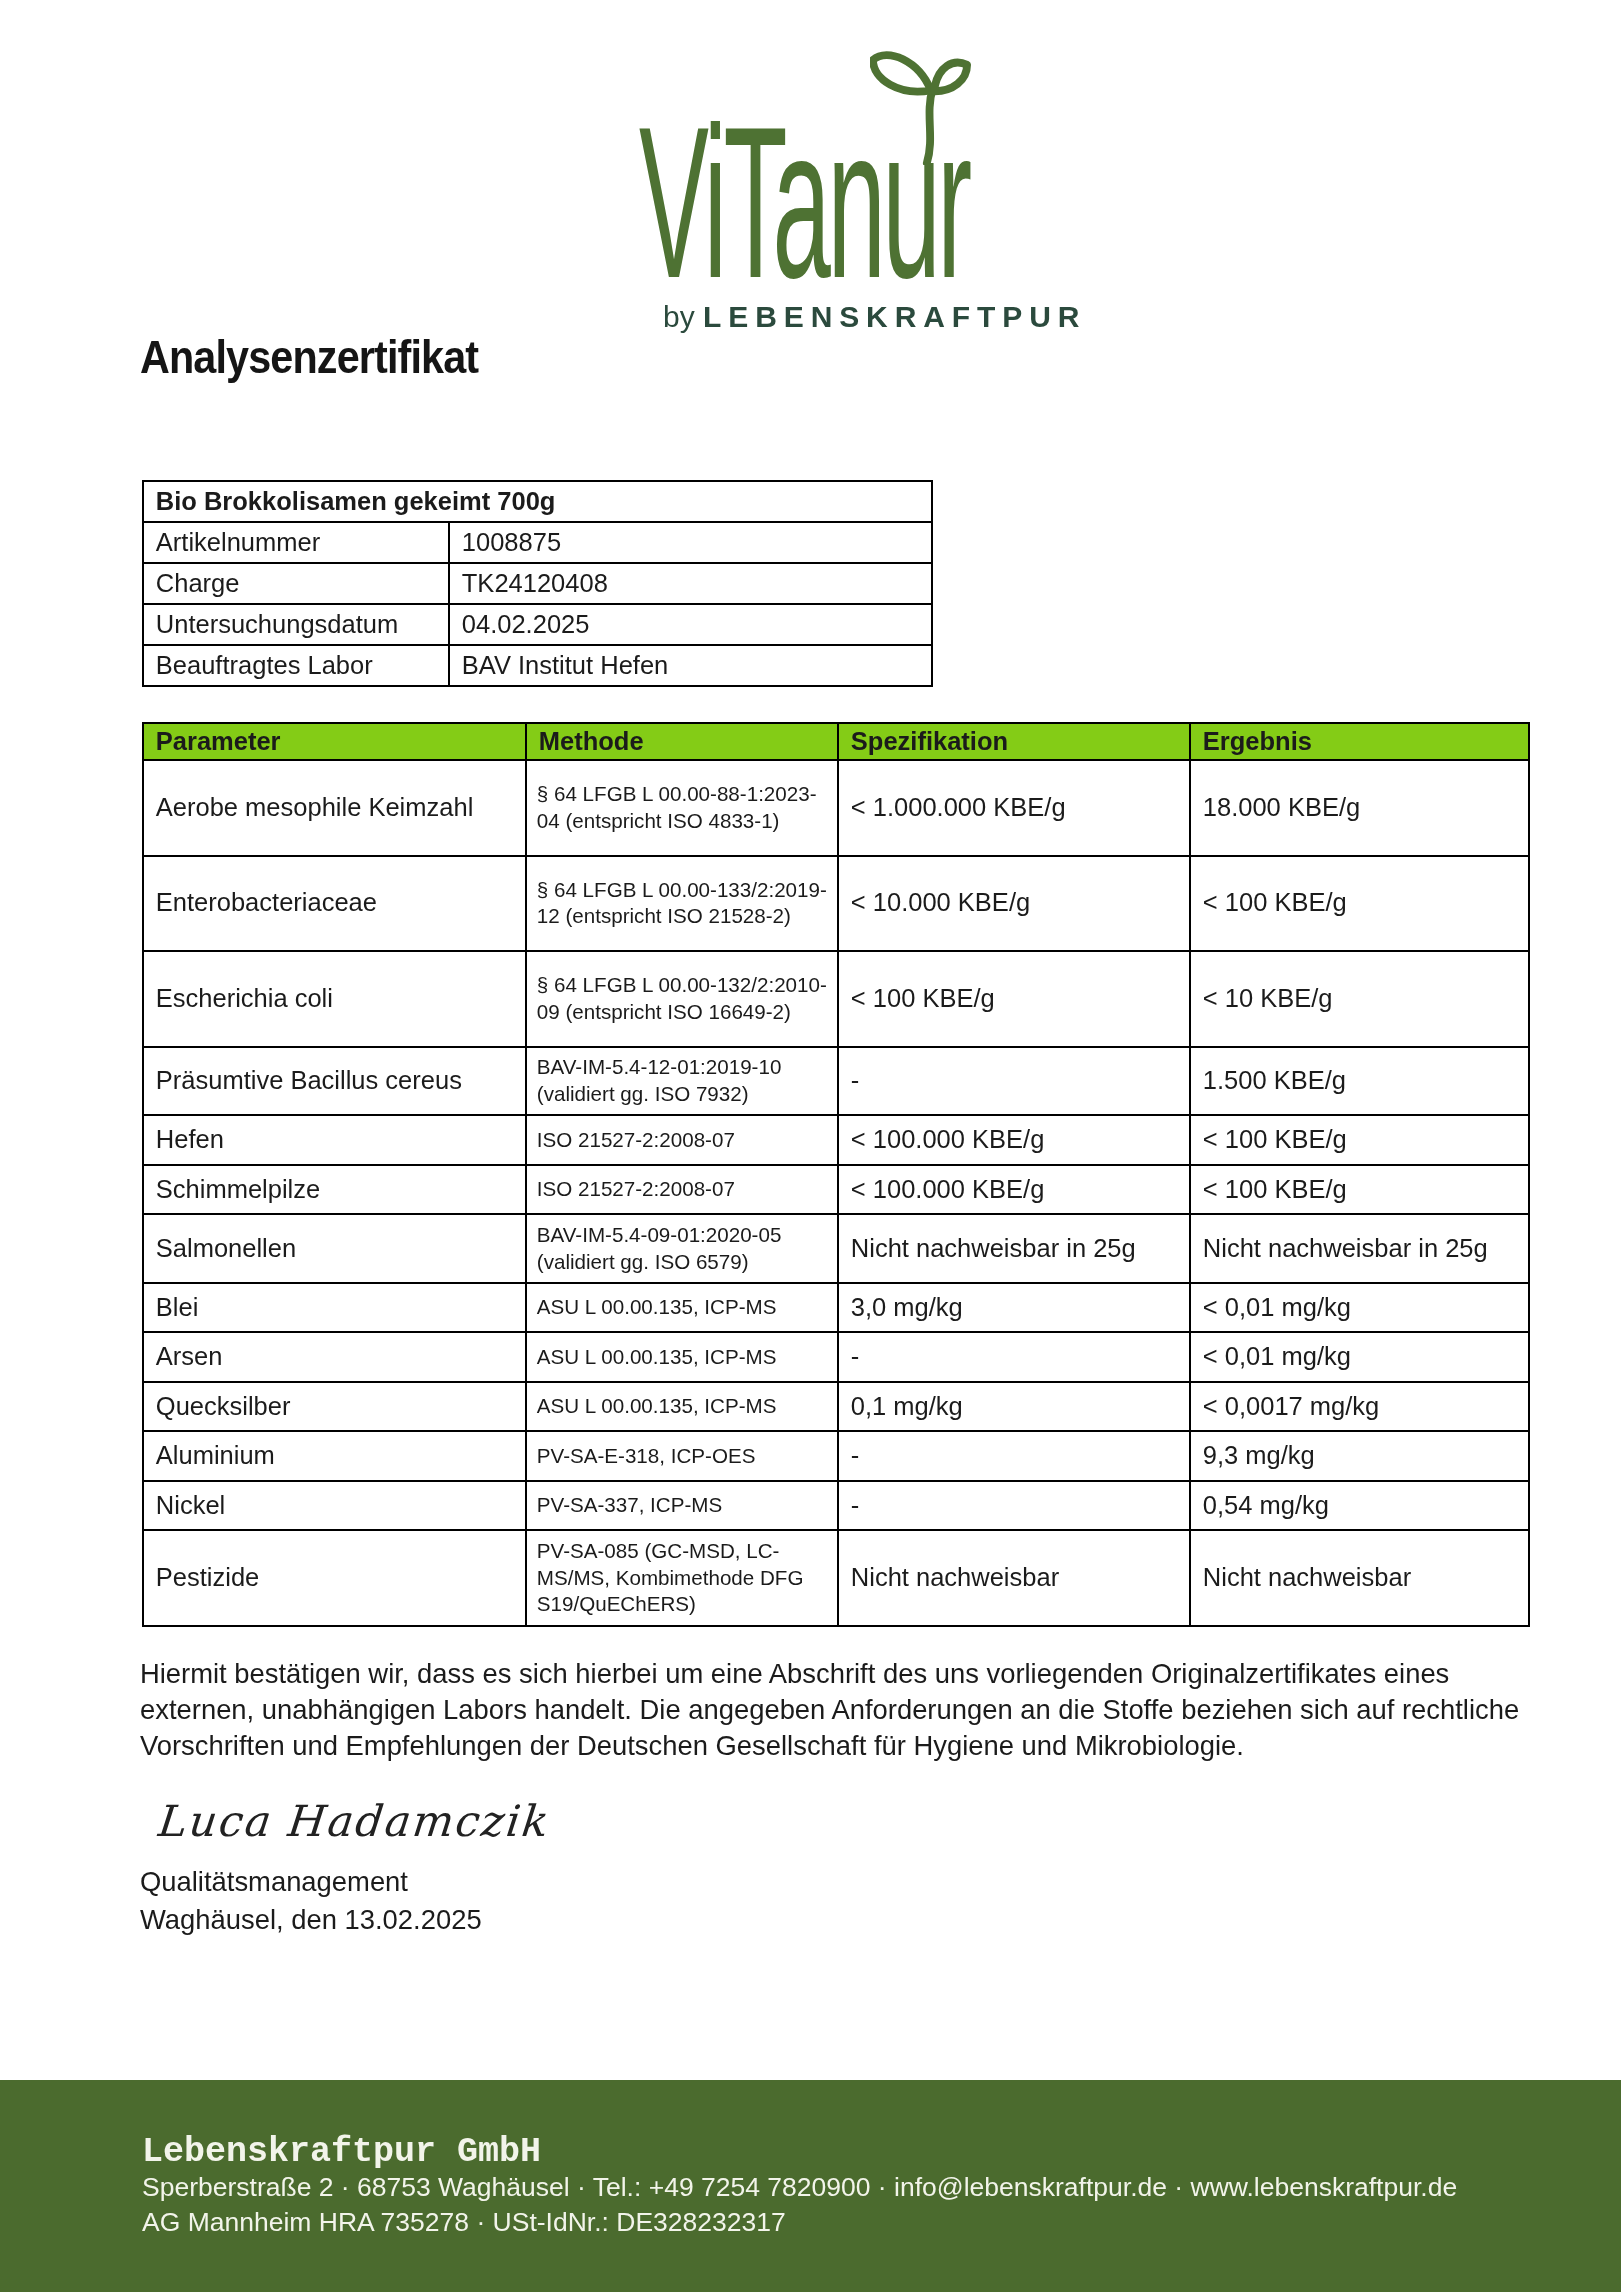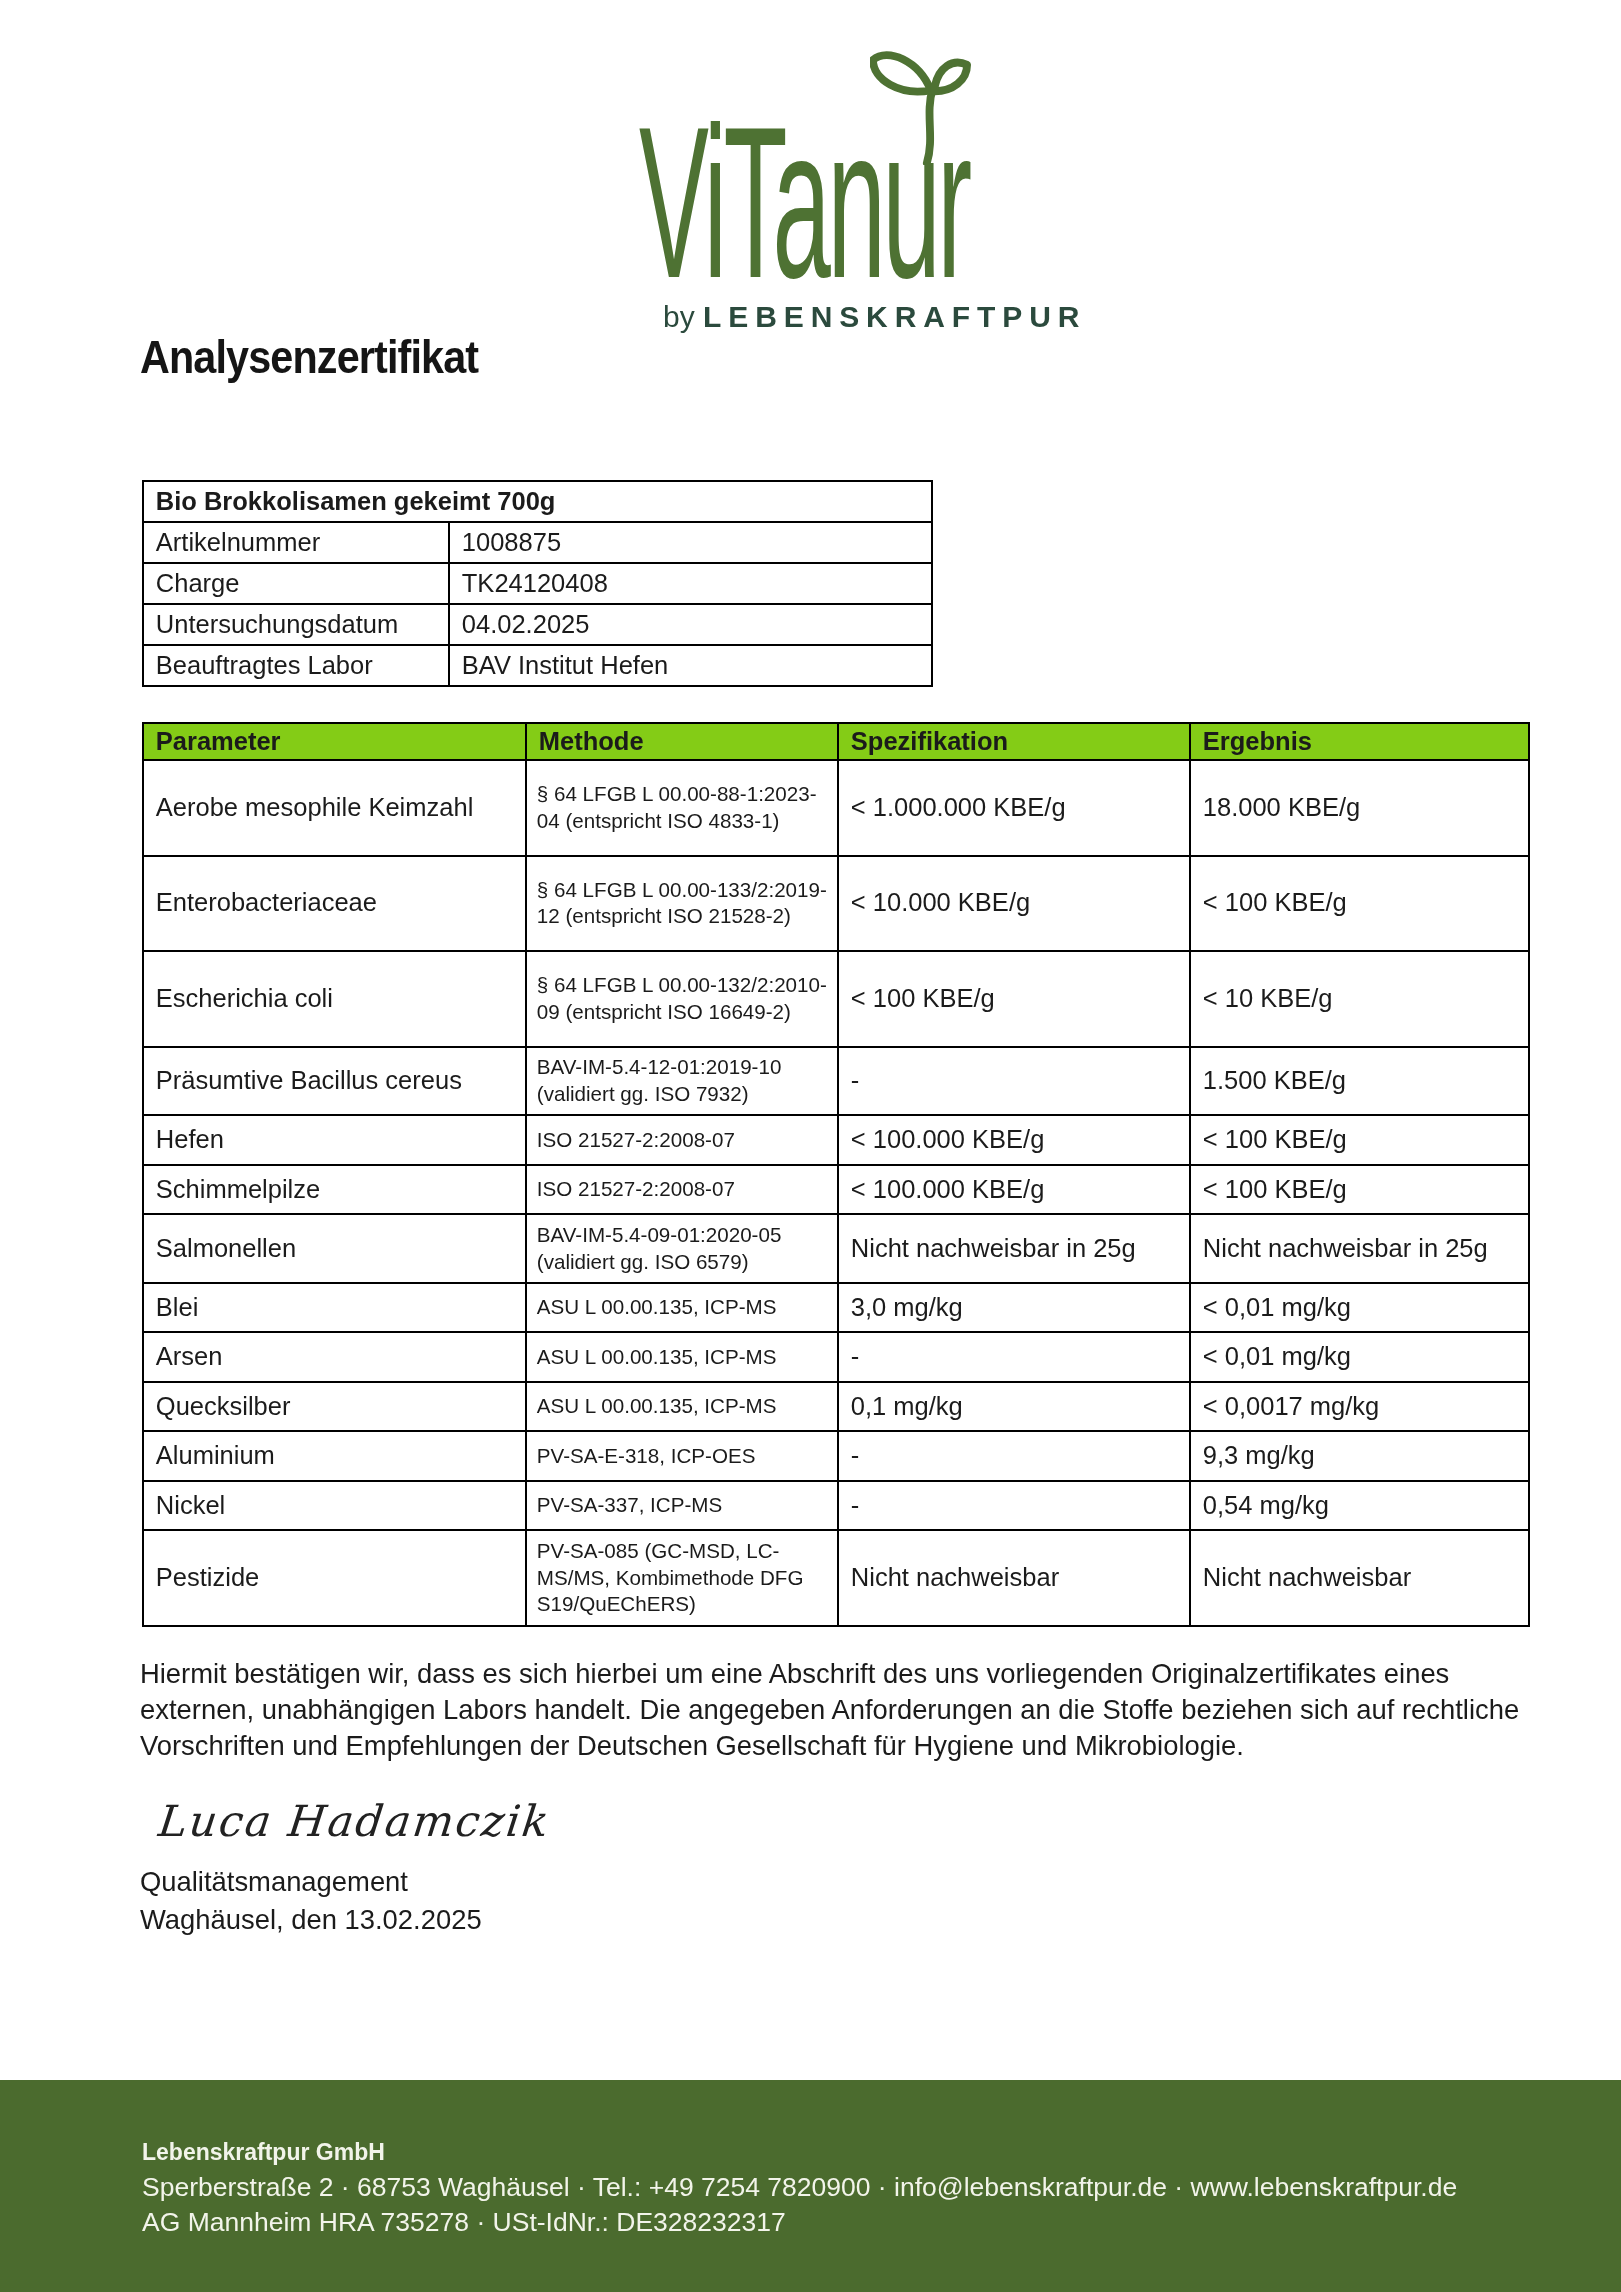--- a/index.html
+++ b/index.html
@@ -75,21 +75,21 @@
   }
   .sig-role { font-size:27.4px; margin-top:19.6px; }
   .sig-place { font-size:27.4px; margin-top:6.9px; }
 
   
   .footer {
     position:absolute; left:0; top:2080px; width:1621px; height:213px;
     background:#4b6b2e; color:#f2f4ea; box-sizing:border-box;
     padding:55px 59px 0 142px;
   }
-  .footer .company { font-size:23px; font-weight:700; line-height:35px; }
+  .footer .company { font-size:35px; font-weight:700; line-height:35px;font-family:Liberation Mono, monospace; }
   .footer .line { font-size:26.5px; line-height:35px; }
 </style>
 </head>
 <body>
 
 <div class="page">
 
   <div class="logo-wrap">
     <div class="brand">ViTanur</div>
     <svg class="sprout" width="102" height="122" viewBox="0 0 104 124">

